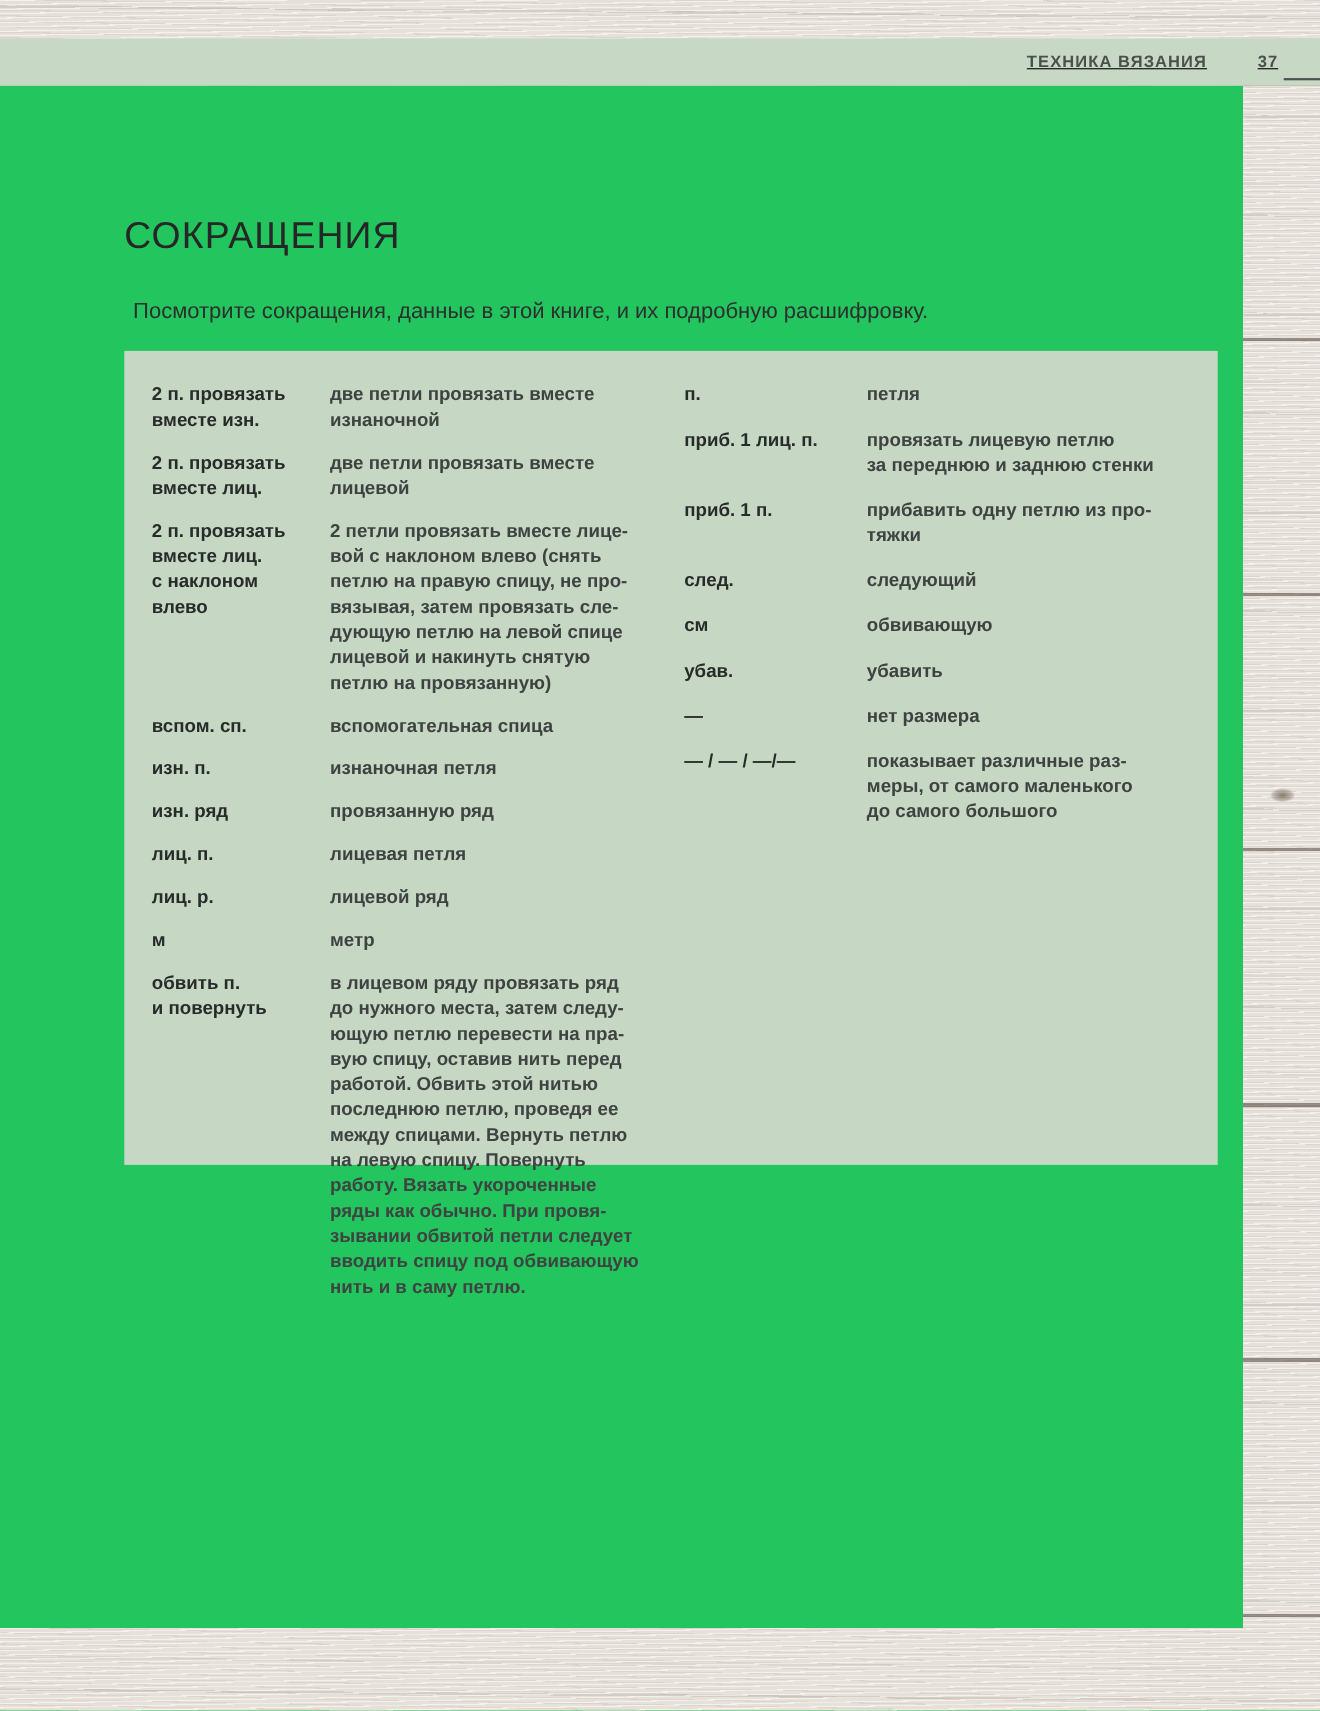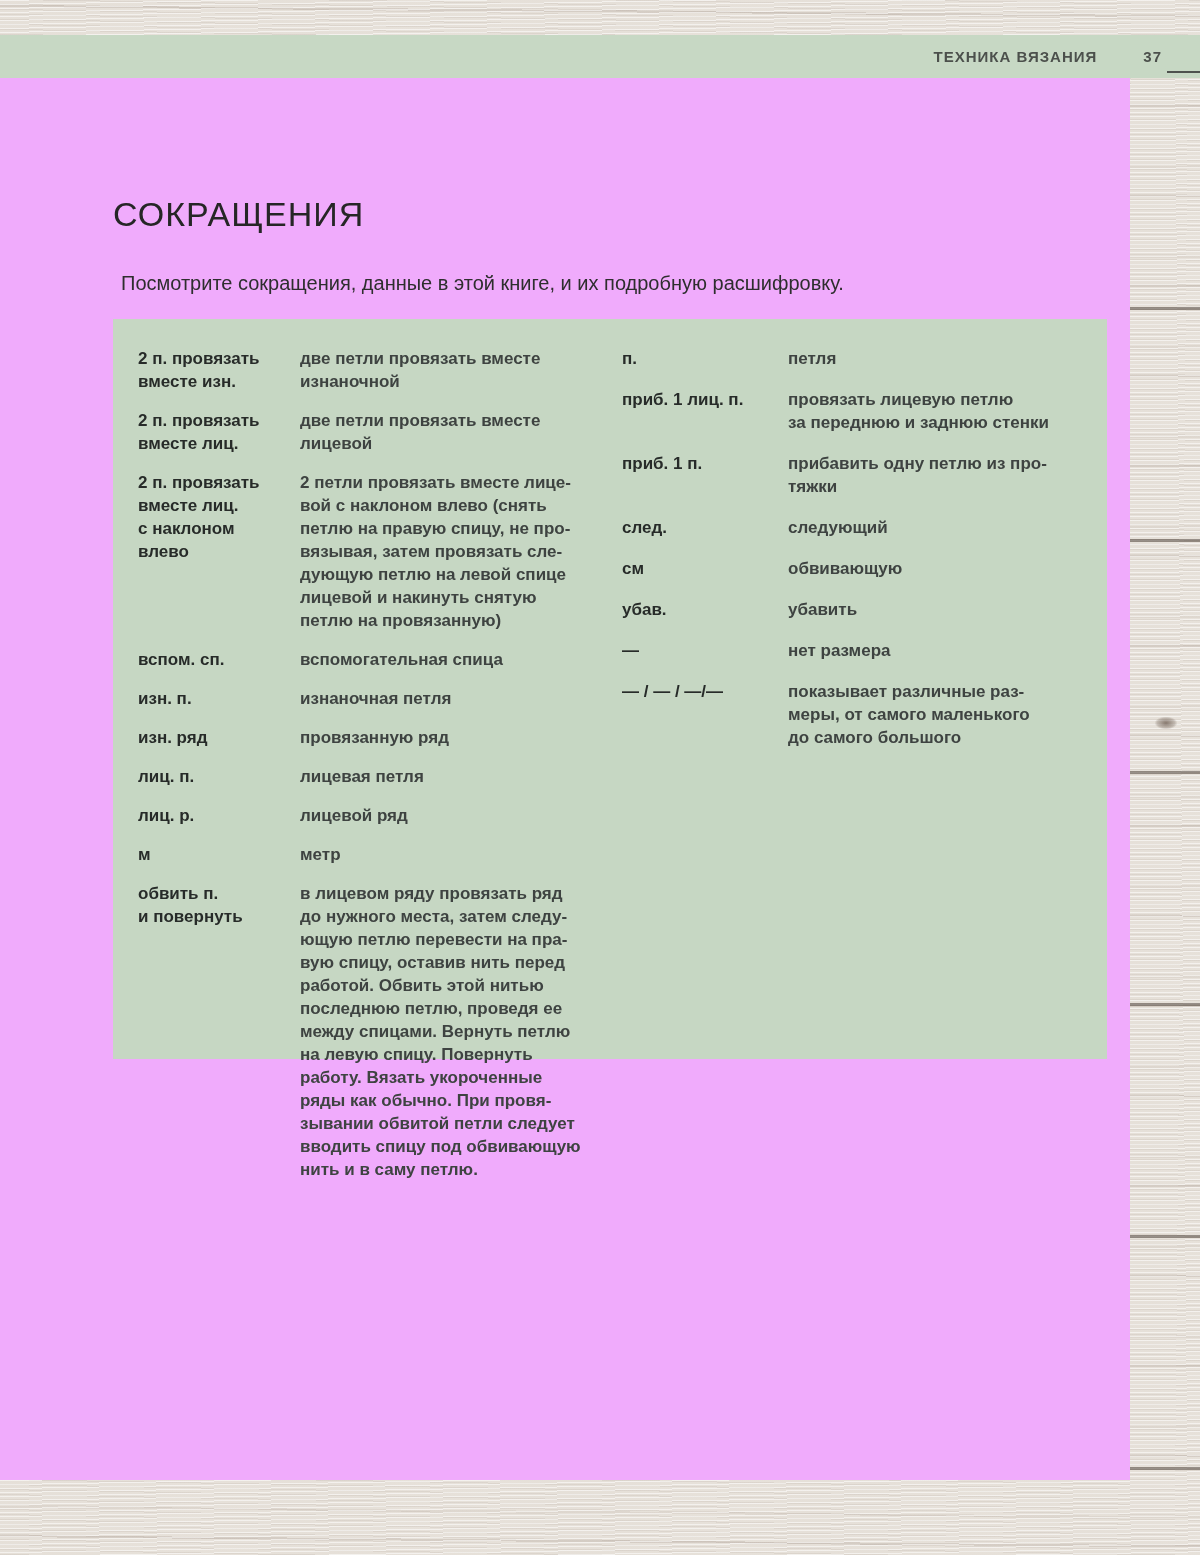--- a/index.html
+++ b/index.html
@@ -8,33 +8,34 @@
     font-family:"Liberation Sans","DejaVu Sans",sans-serif;
     background-color:#e9e4dd;
     background-image:
       repeating-linear-gradient(179deg, rgba(255,255,255,0.55) 0 1px, rgba(255,255,255,0) 1px 4px),
       repeating-linear-gradient(1deg, rgba(130,112,100,0.10) 0 1px, rgba(0,0,0,0) 1px 5px),
       repeating-linear-gradient(0.5deg, rgba(0,0,0,0) 0 18px, rgba(125,105,92,0.16) 18px 20px, rgba(0,0,0,0) 20px 47px, rgba(150,132,118,0.10) 47px 49px, rgba(0,0,0,0) 49px 90px),
       repeating-linear-gradient(90deg, rgba(165,148,132,0.05) 0 120px, rgba(200,188,175,0.08) 120px 260px);
   }
   .sheet{
     position:absolute;left:0;top:78px;width:1130px;height:1402px;
-    background:#f0abfc;
+    background:#22c55e;
   }
   .plank-overlay{
     position:absolute;left:1130px;top:78px;width:70px;height:1402px;
     background-image:
       radial-gradient(ellipse 16px 9px at 36px 645px, rgba(95,78,66,0.70), rgba(95,78,66,0.28) 55%, rgba(95,78,66,0) 72%),
       repeating-linear-gradient(180deg, rgba(0,0,0,0) 0 229px, rgba(75,63,54,0.55) 229px 232px);
   }
   .header-bar{
     position:absolute;left:0;top:35px;width:1200px;height:43px;box-sizing:border-box;
     background:var(--band-green,#c7d8c4);
     display:flex;align-items:center;justify-content:flex-end;gap:46px;
     padding-right:38px;
+    text-decoration:underline;
   }
   .header-bar .section-label,
   .header-bar .page-number{
     font-size:15px;font-weight:bold;color:#4c504c;letter-spacing:1px;
   }
   .pagenum-rule{
     position:absolute;left:1167px;top:71px;width:33px;height:2px;background:#4e524e;
   }
   .page-title{
     position:absolute;left:113px;top:117px;margin:0;

